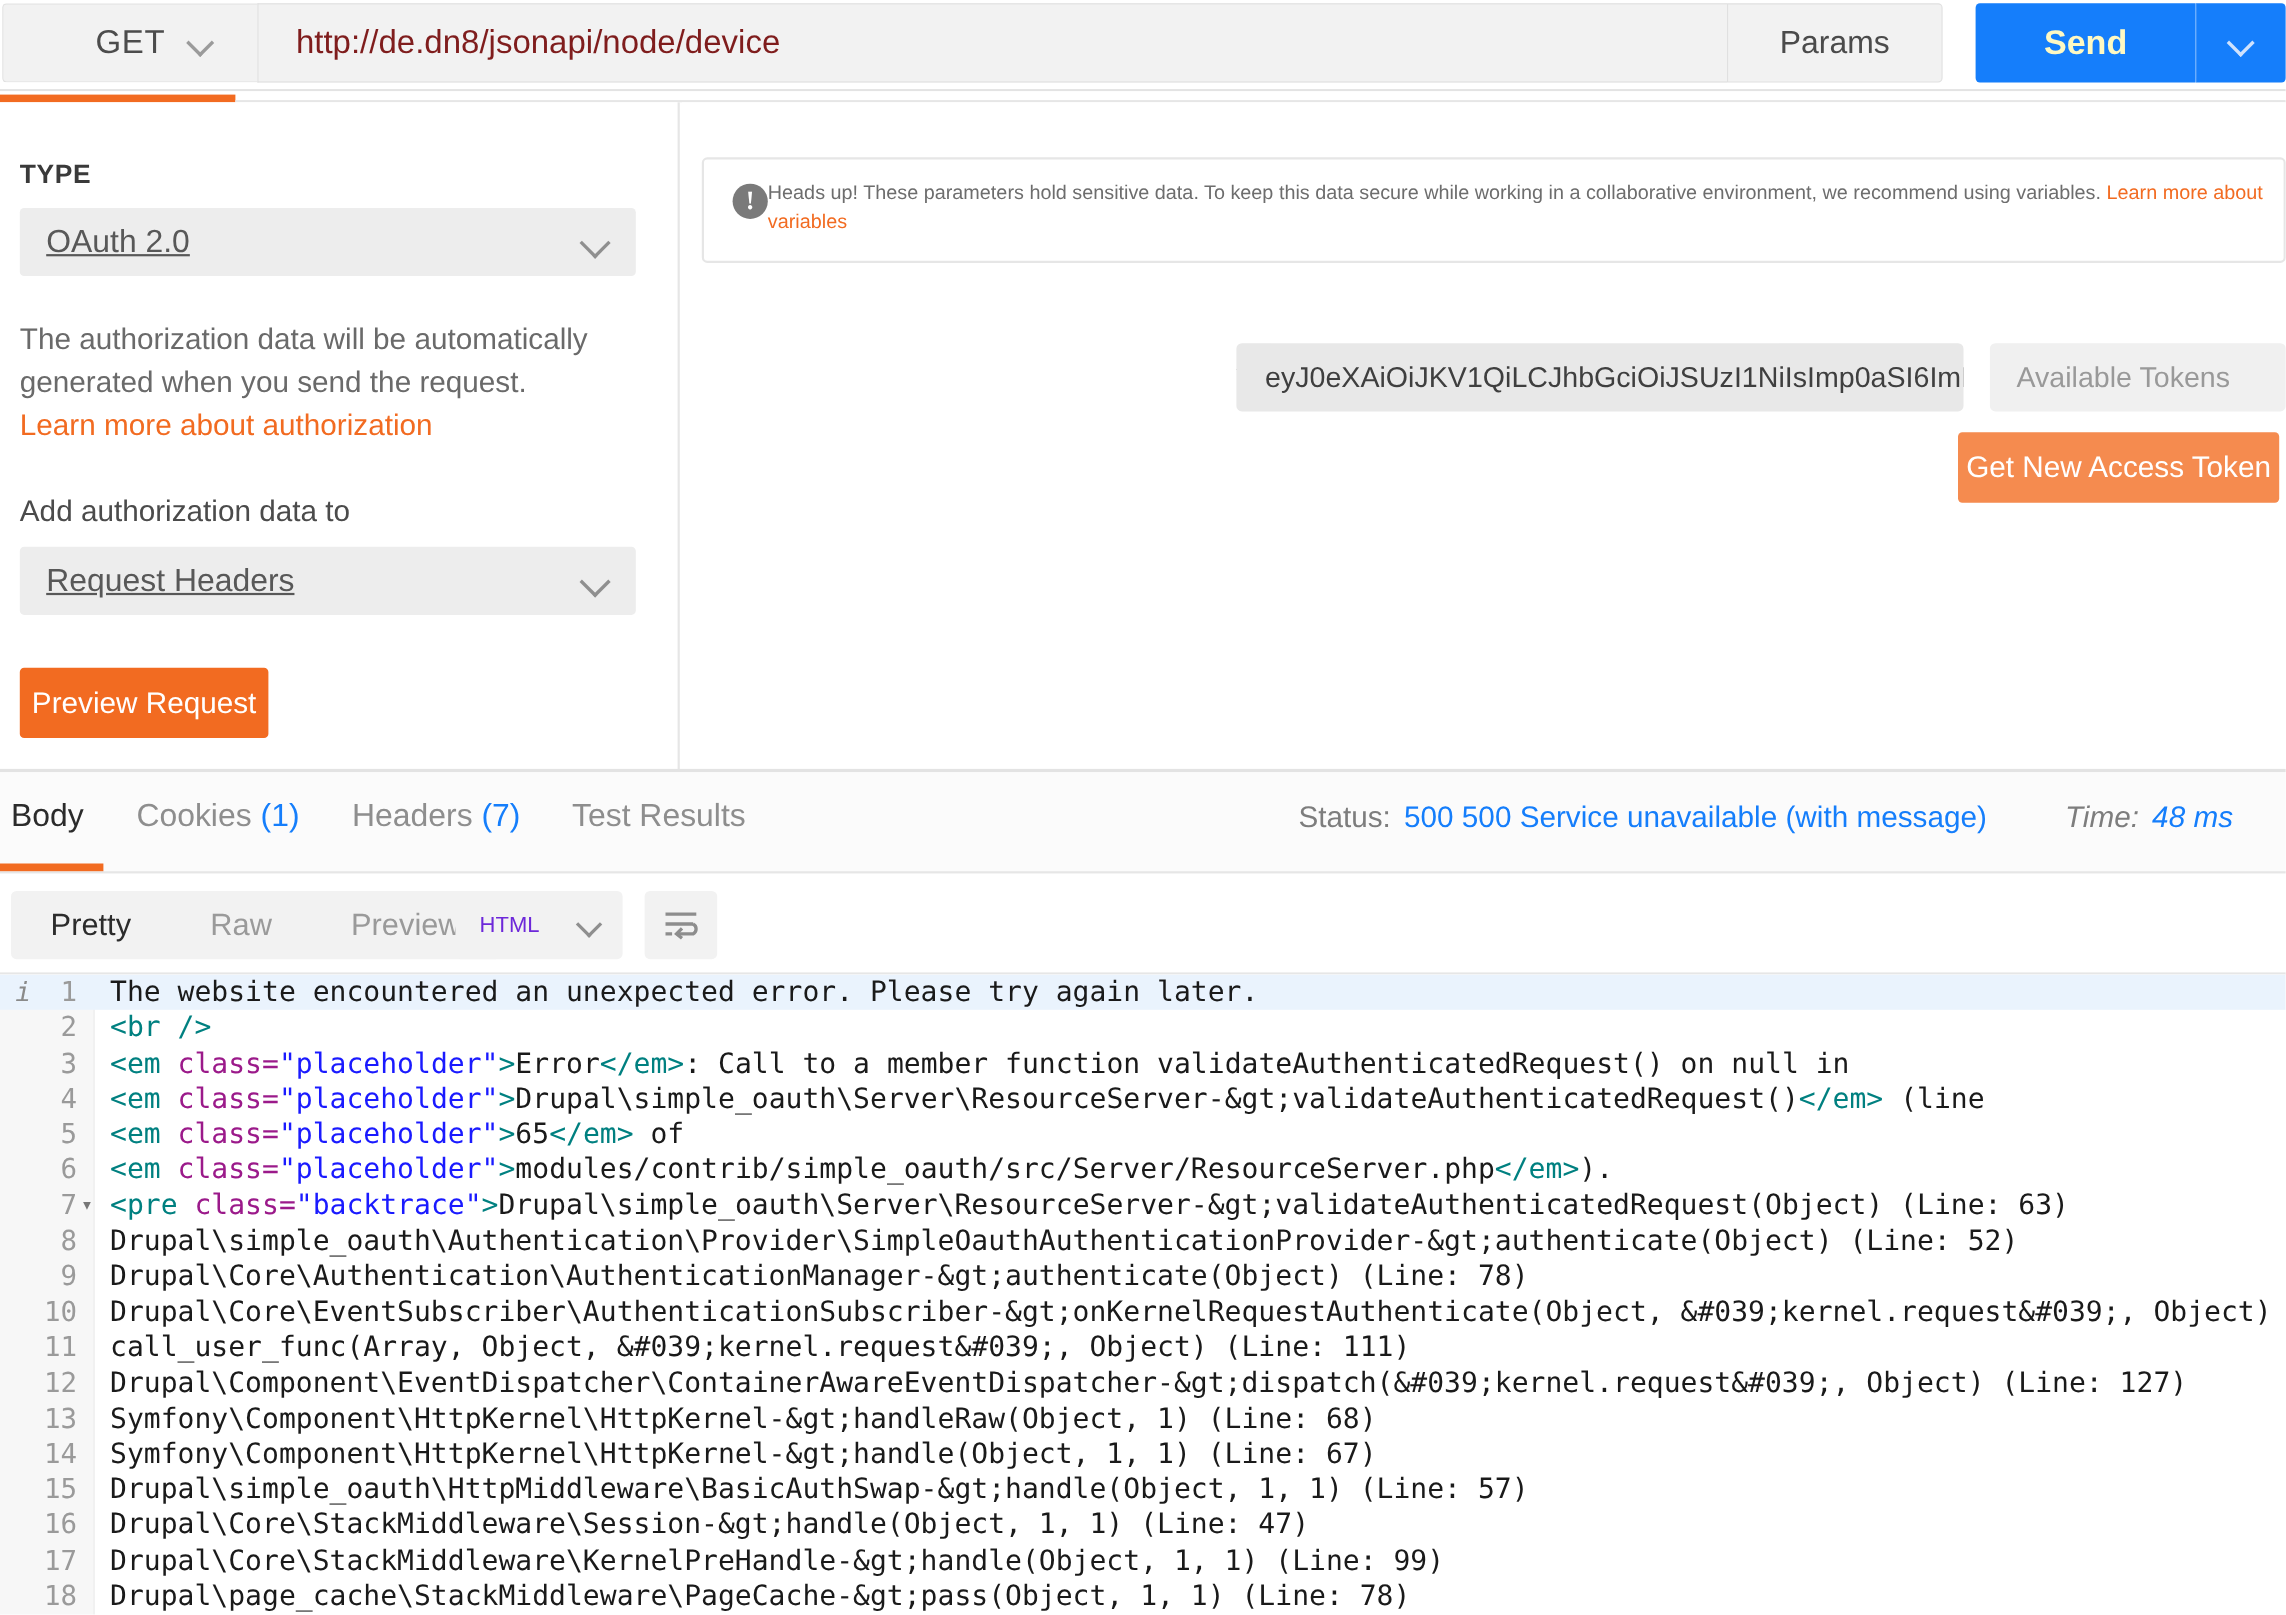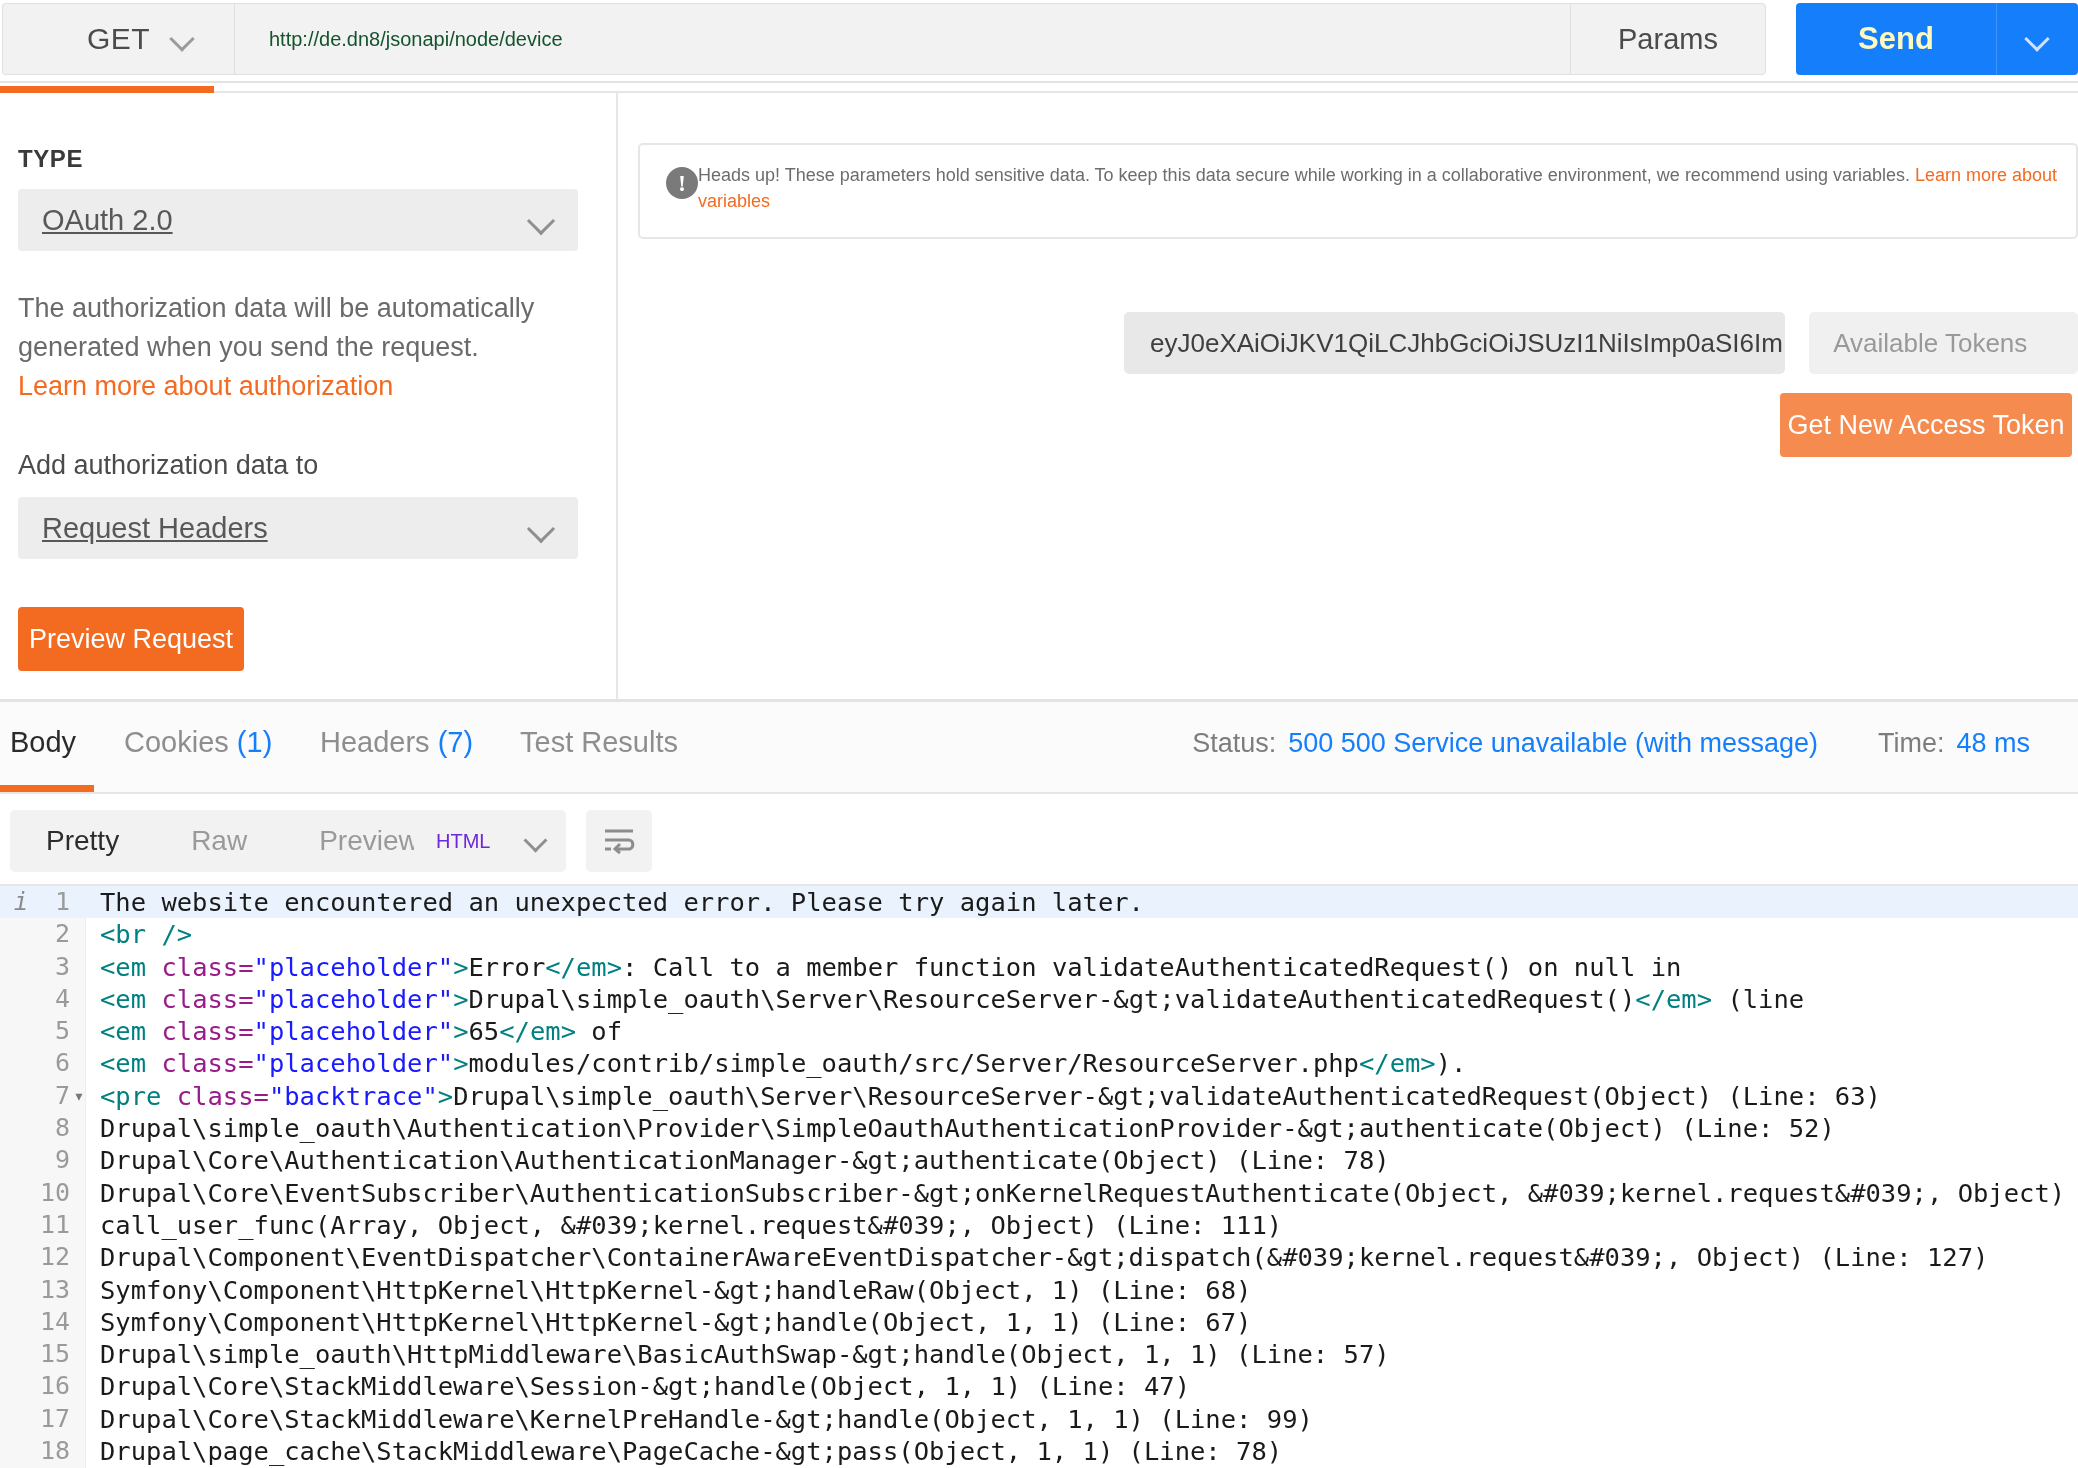--- a/index.html
+++ b/index.html
@@ -28,21 +28,21 @@
   .chev::after {
     content: ""; position: absolute; left: 1px; top: 2px;
     width: 15px; height: 15px;
     border-right: 3px solid #9b9b9b; border-bottom: 3px solid #9b9b9b;
     transform: rotate(45deg);
   }
   .url-input {
     flex: 1; height: 72px; margin-top: 3px;
     background: #f2f2f2; border: 1px solid #e0e0e0;
     display: flex; align-items: center; padding-left: 34px;
-    font-size: 20px; color: #14532d;
+    font-size: 30px; color: #7f1d1d;
     border-right: none;
   }
   .params-btn {
     width: 196px; height: 72px; margin-top: 3px;
     background: #f2f2f2; border: 1px solid #e0e0e0;
     border-radius: 0 4px 4px 0;
     display: flex; align-items: center; justify-content: center;
     font-size: 29px; color: #4b4b4b;
   }
   .send-wrap { display: flex; margin: 3px 0 0 30px; }
@@ -177,21 +177,21 @@
     position: absolute; top: 83px; left: 0; width: 94px; height: 7px;
     background: #f26b21;
   }
   .status-area {
     position: absolute; top: 26px; right: 48px;
     display: flex; align-items: center; gap: 18px;
     font-size: 27px; color: #7d7d7d; white-space: nowrap;
   }
   .status-area .val { color: #157efb; }
   .status-area .grp { display: flex; gap: 12px; }
-  .status-area .grp + .grp { margin-left: 42px; }
+  .status-area .grp + .grp { margin-left: 53px; font-style: italic; }
 
   
   .fmt-bar {
     position: absolute; top: 796px; left: 0; width: 2078px; height: 90px;
     background: #fff;
   }
   .seg {
     position: absolute; left: 10px; top: 14px;
     height: 62px; background: #f2f2f2; border-radius: 5px;
     display: flex; align-items: center;

